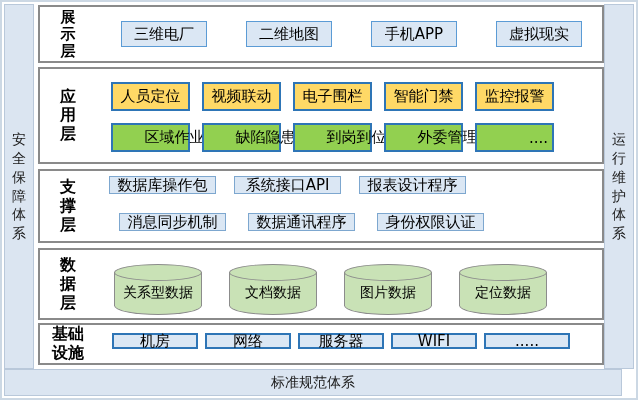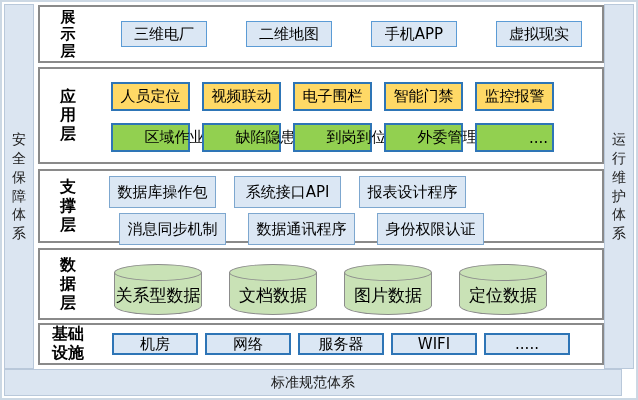--- a/index.html
+++ b/index.html
@@ -60,42 +60,42 @@
 
   
   .row-app1 { left:71px; top:13px; gap:12px; }
   .row-app2 { left:71px; top:54px; gap:12px; }
   .bx-yellow { width:79px; height:29px; background:#ffd966; border:2px solid #2e75b6; }
   .bx-green  { width:79px; height:29px; background:#92d050; border:2px solid #2e75b6;padding-left:48px; }
 
   
   .row-sup1 { left:69px; top:5px;  gap:18px; }
   .row-sup2 { left:79px; top:42px; gap:22px; }
-  .bx-sup { width:107px; height:32px; background:#dbe7f4; border:1px solid #7da7cf; }
+  .bx-sup { width:107px; height:18px; background:#dbe7f4; border:1px solid #7da7cf; }
 
   
   .row-cyl { left:74px; top:14px; gap:27px; }
   .cyl { position:relative; width:88px; height:51px; }
   .cyl-body {
     position:absolute; left:0; right:0; top:8px; bottom:0;
     background:#c9e2b6; border:1px solid #8c8c8c; border-top:none;
     border-radius:0 0 50% 50% / 0 0 22% 22%;
   }
   .cyl-top {
     position:absolute; left:0; right:0; top:0; height:17px;
     background:#c9e2b6; border:1px solid #8c8c8c; border-radius:50%;
   }
   .cyl-text {
     position:absolute; left:0; right:0; top:20px;
-    font-size:17px; color:#000; text-align:center; white-space:nowrap;
+    font-size:14px; color:#000; text-align:center; white-space:nowrap;
   }
 
   
   .row-infra { left:72px; top:8px; gap:7px; }
-  .bx-infra { width:86px; height:22px; background:#dbe7f4; border:2px solid #2e75b6; }
+  .bx-infra { width:86px; height:16px; background:#dbe7f4; border:2px solid #2e75b6; }
 </style>
 </head>
 <body>
 
 <div class="canvas">
 
   <div class="pillar left">
     <div class="vlines">
         <div>安</div>
         <div>全</div>

